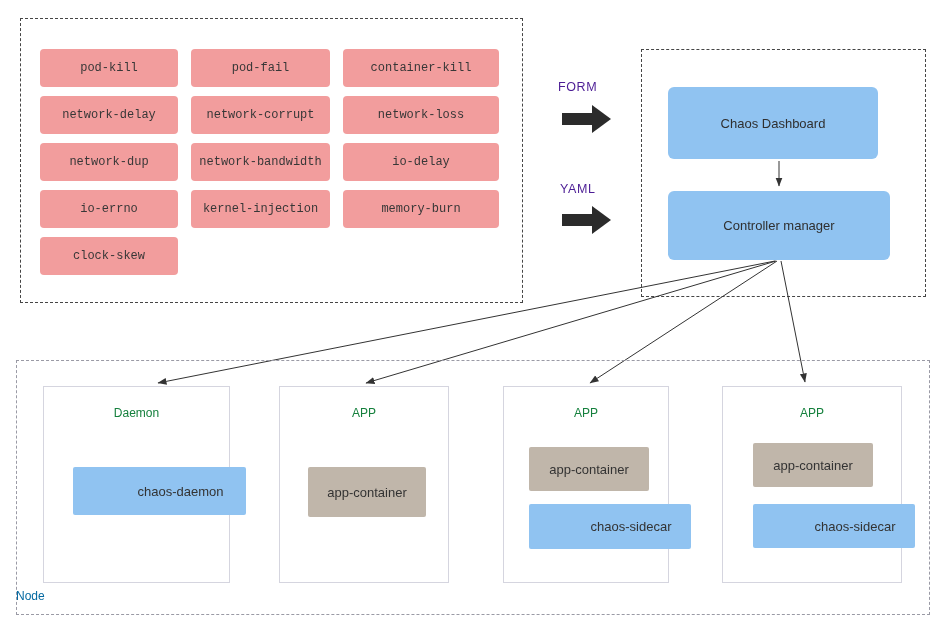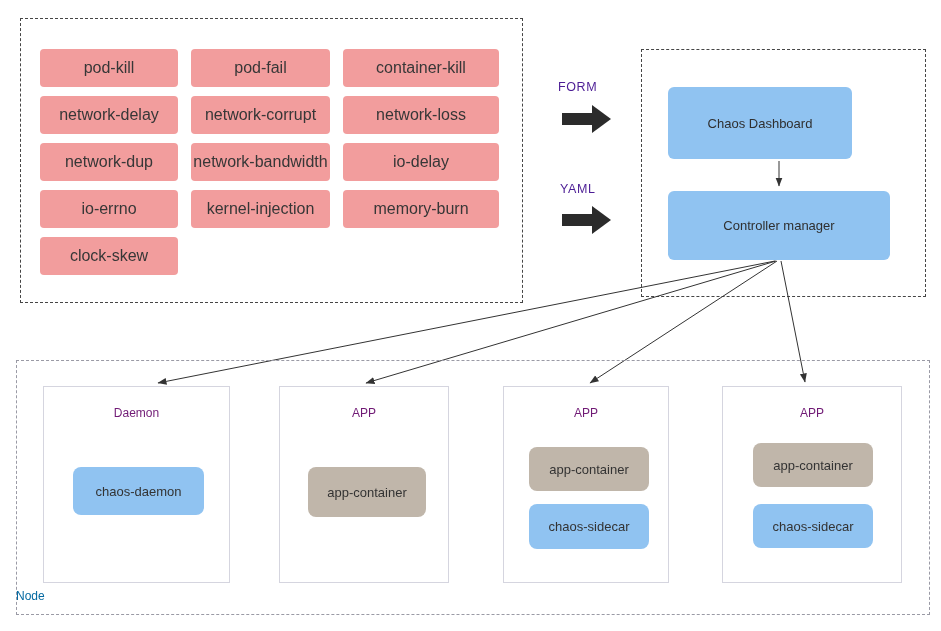--- a/index.html
+++ b/index.html
@@ -25,21 +25,21 @@
   .exp-grid{
     position:absolute;left:19px;top:30px;
     display:grid;
     grid-template-columns:138px 139px 156px;
     grid-auto-rows:38px;
     column-gap:13px;row-gap:9px;
   }
   .exp-cell{
     background:var(--salmon);border-radius:4px;
     display:flex;align-items:center;justify-content:center;
-    font-size:16px;color:#373737;
+    font-size:12px;color:#373737;font-family:Liberation Mono, monospace;
   }
   
   .io-label{
     position:absolute;font-size:12.5px;letter-spacing:.6px;color:#4c1d95;font-weight:500;
   }
   .io-label.form{left:558px;top:80px;}
   .io-label.yaml{left:560px;top:182px;}
   .block-arrow{position:absolute;width:48px;height:28px;}
   .block-arrow.form{left:562px;top:105px;}
   .block-arrow.yaml{left:562px;top:206px;}
@@ -54,46 +54,46 @@
   
   .control-box{
     position:absolute;left:641px;top:49px;width:283px;height:246px;
     border:1px dashed var(--dash-dark);
   }
   .cp-card{
     position:absolute;background:var(--blue);border-radius:6px;
     display:flex;align-items:center;justify-content:center;
     font-size:13px;color:#2f2f2f;
   }
-  .cp-dashboard{left:668px;top:87px;width:184px;height:72px;}
+  .cp-dashboard{left:668px;top:87px;width:210px;height:72px;}
   .cp-controller{left:668px;top:191px;width:222px;height:69px;}
   
   .connectors{position:absolute;left:0;top:0;width:941px;height:631px;pointer-events:none;}
   
   .node-zone{
     position:absolute;left:16px;top:360px;width:912px;height:253px;
     border:1px dashed var(--dash-light);
   }
   .node-box{
     position:absolute;top:386px;height:195px;background:#fff;
     border:1px solid var(--node-border);
   }
   .node-box-1{left:43px;width:185px;}
   .node-box-2{left:279px;width:168px;}
   .node-box-3{left:503px;width:164px;}
   .node-box-4{left:722px;width:178px;}
   .node-box-title{
     position:absolute;left:0;top:19px;width:100%;text-align:center;
-    font-size:12px;color:#701a75;
+    font-size:12px;color:#15803d;
   }
   .container-card{
     position:absolute;display:flex;align-items:center;justify-content:center;
-    font-size:13px;color:#333;border-radius:8px;
+    font-size:13px;color:#333;border-radius:2px;
   }
-  .container-card.blue{background:var(--blue);}
+  .container-card.blue{background:var(--blue);padding-left:42px;}
   .container-card.tan{background:var(--tan);}
   .nb1-c1{left:29px;top:80px;width:131px;height:48px;}
   .nb2-c1{left:28px;top:80px;width:118px;height:50px;}
   .nb3-c1{left:25px;top:60px;width:120px;height:44px;}
   .nb3-c2{left:25px;top:117px;width:120px;height:45px;}
   .nb4-c1{left:30px;top:56px;width:120px;height:44px;}
   .nb4-c2{left:30px;top:117px;width:120px;height:44px;}
   .node-label{
     position:absolute;left:16px;top:589px;width:912px;
     font-size:12px;color:#0369a1;

